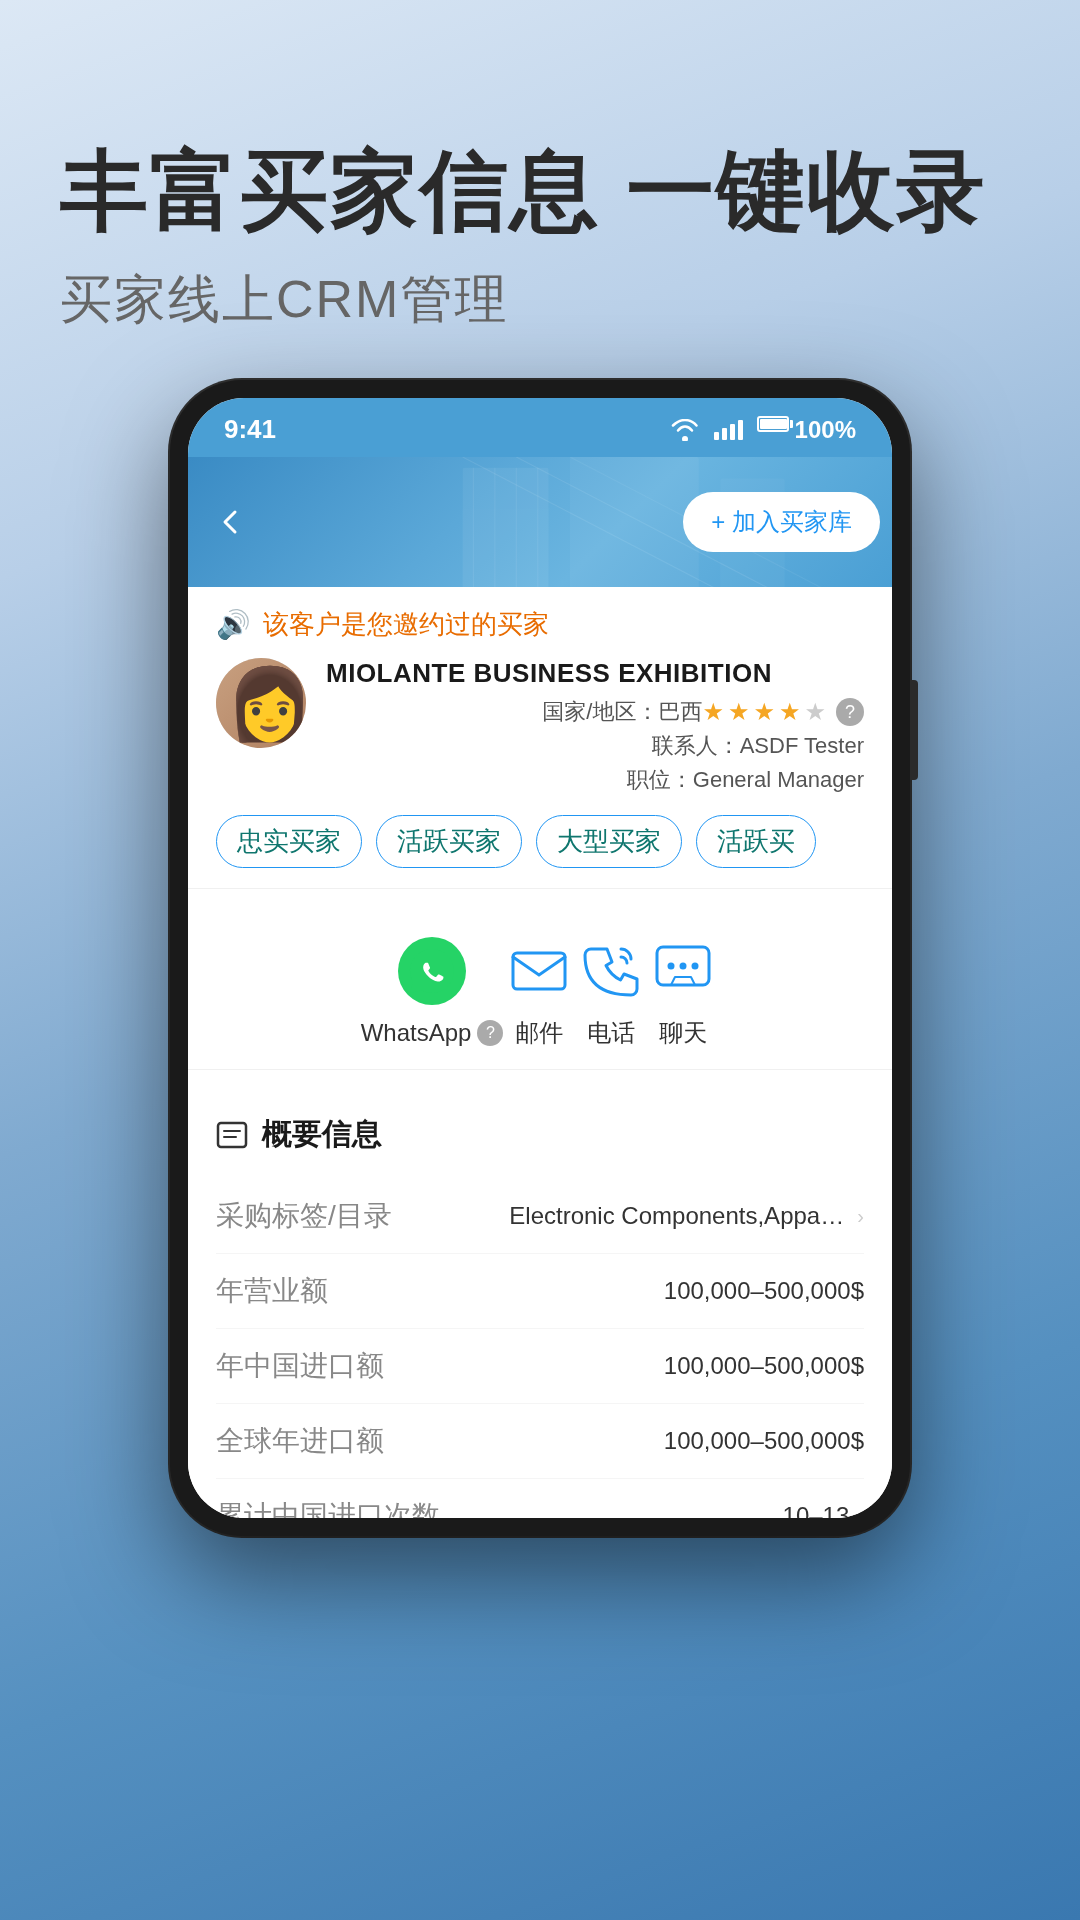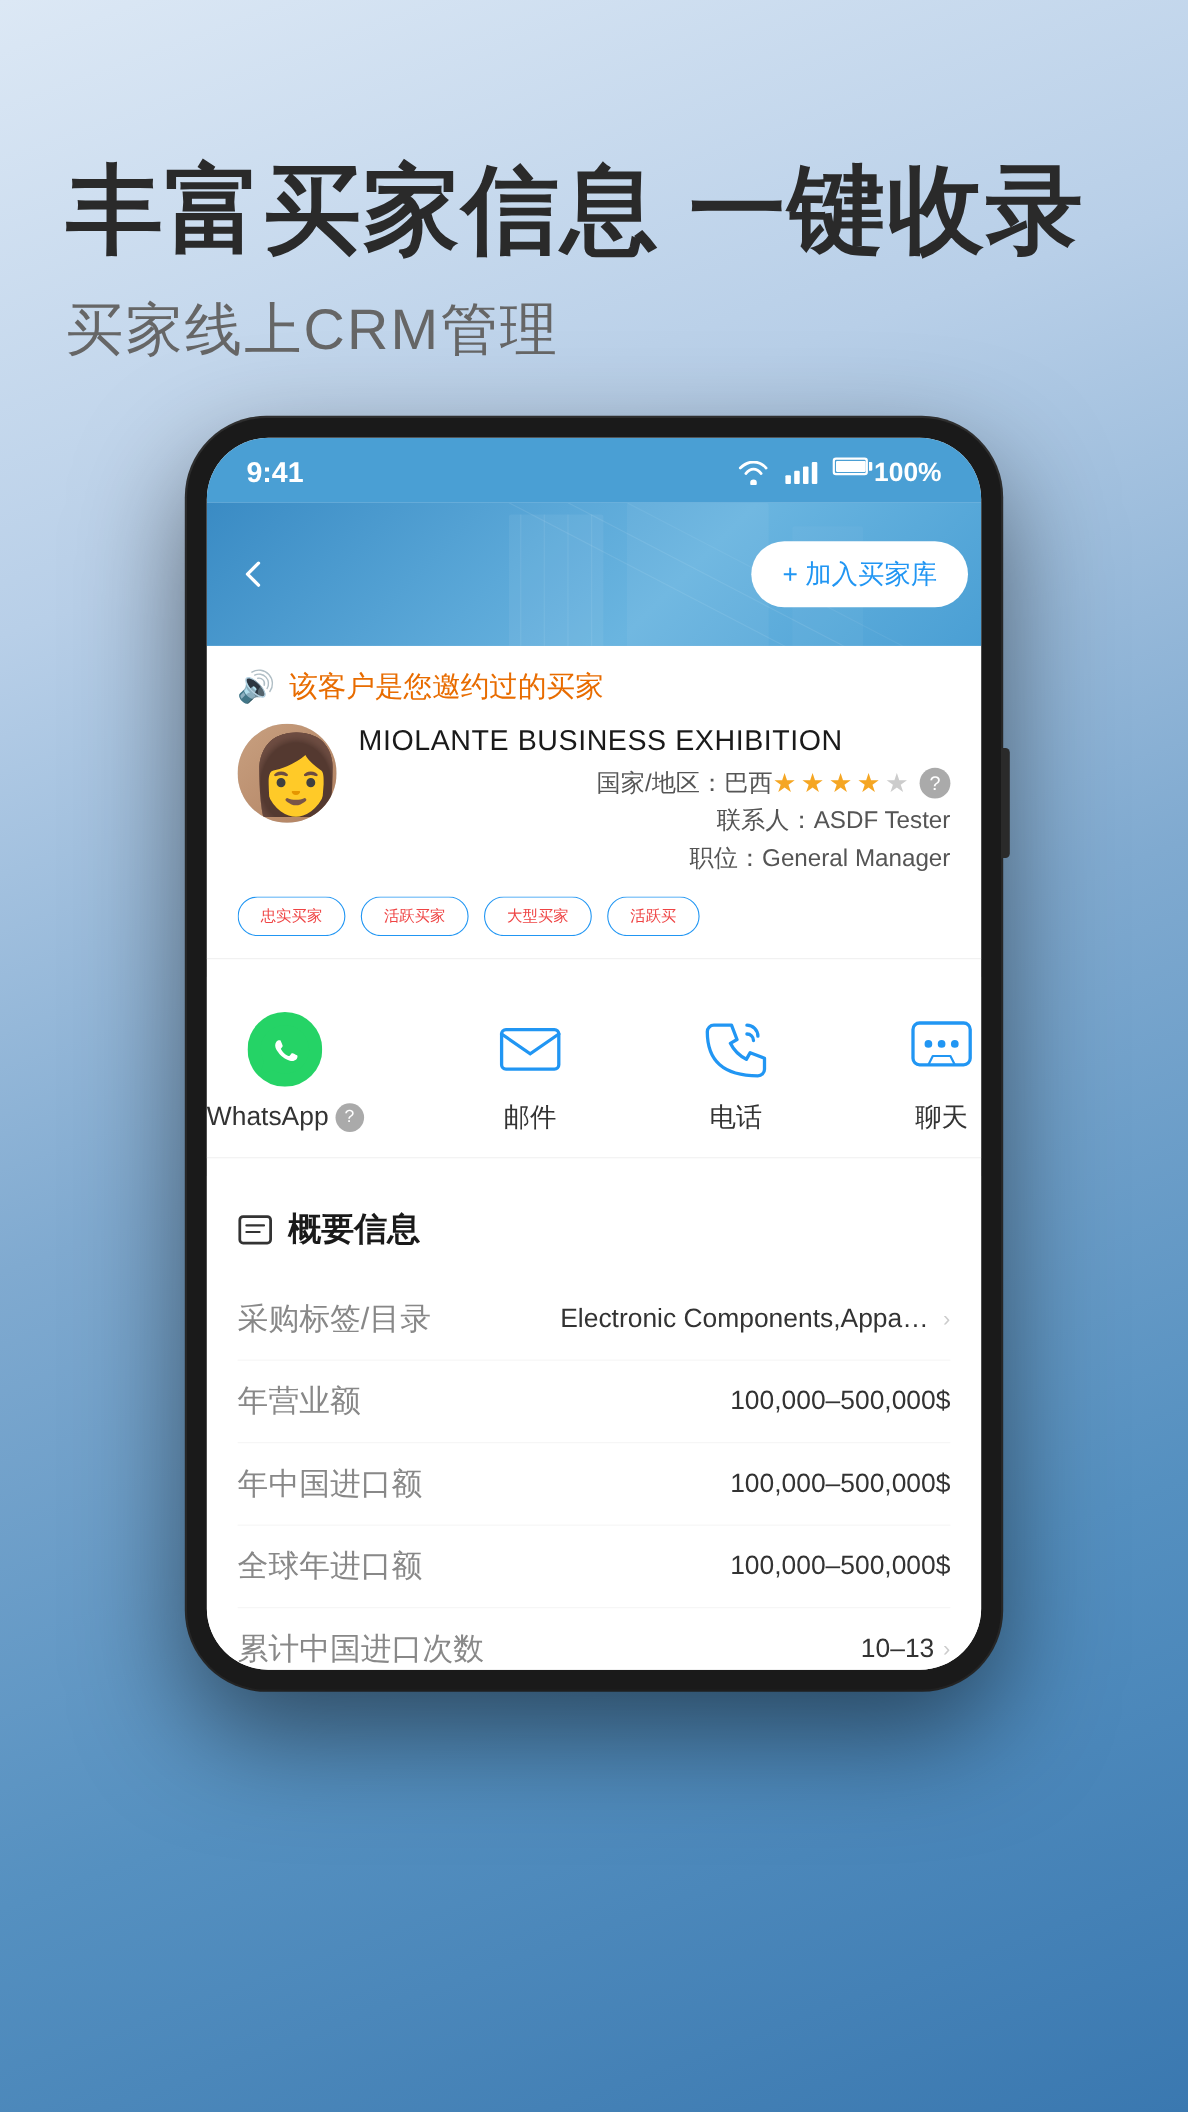--- a/index.html
+++ b/index.html
@@ -265,21 +265,21 @@
       top: 5px;
       left: 10px;
     }
 
     .buyer-details {
       flex: 1;
     }
 
     .company-name {
       font-size: 26px;
-      font-weight: 400;
+      font-weight: 700;
       color: #1a1a1a;
       letter-spacing: 0.5px;
       margin-bottom: 8px;
     }
 
     .info-line {
       font-size: 22px;
       color: #555;
       margin-bottom: 4px;
       display: flex;
@@ -313,34 +313,34 @@
     
     .buyer-tags {
       display: flex;
       gap: 14px;
       margin-top: 16px;
       overflow: hidden;
     }
 
     .tag {
       border: 1.5px solid #2196F3;
-      color: #ef4444;
+      color: #0f766e;
       border-radius: 50px;
       padding: 8px 20px;
-      font-size: 14px;
+      font-size: 26px;
       white-space: nowrap;
     }
 
     
     .contact-section {
       background: white;
       margin-top: 16px;
       padding: 28px 0 20px;
       display: flex;
-      justify-content: space-between;
+      justify-content: center;
       align-items: center;
       border-bottom: 1px solid #f0f0f0;
     }
 
     .contact-item {
       display: flex;
       flex-direction: column;
       align-items: center;
       gap: 12px;
       cursor: pointer;

